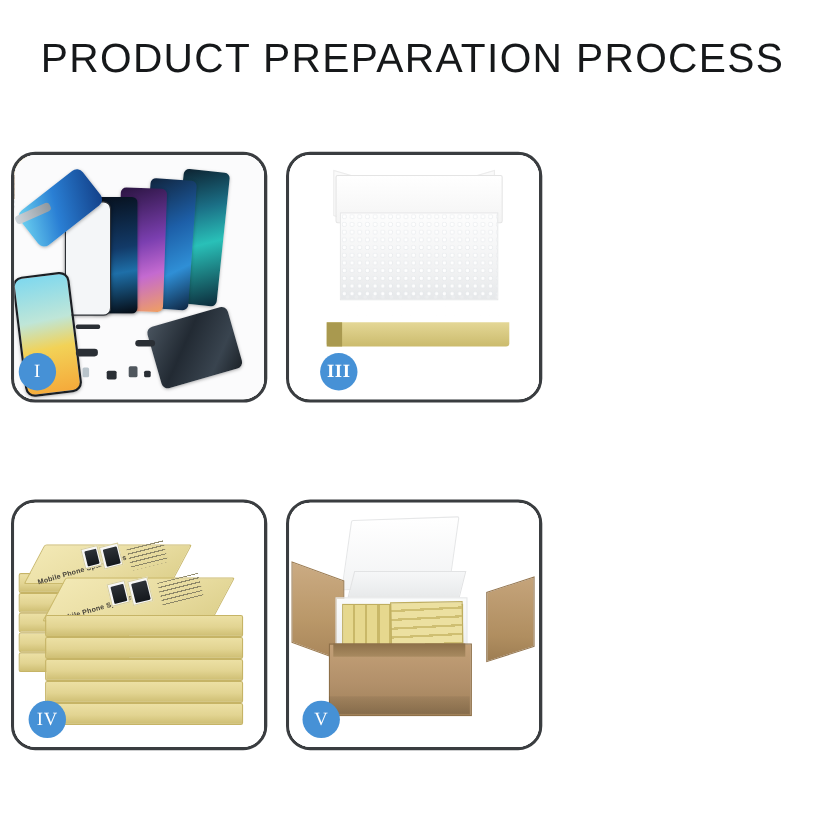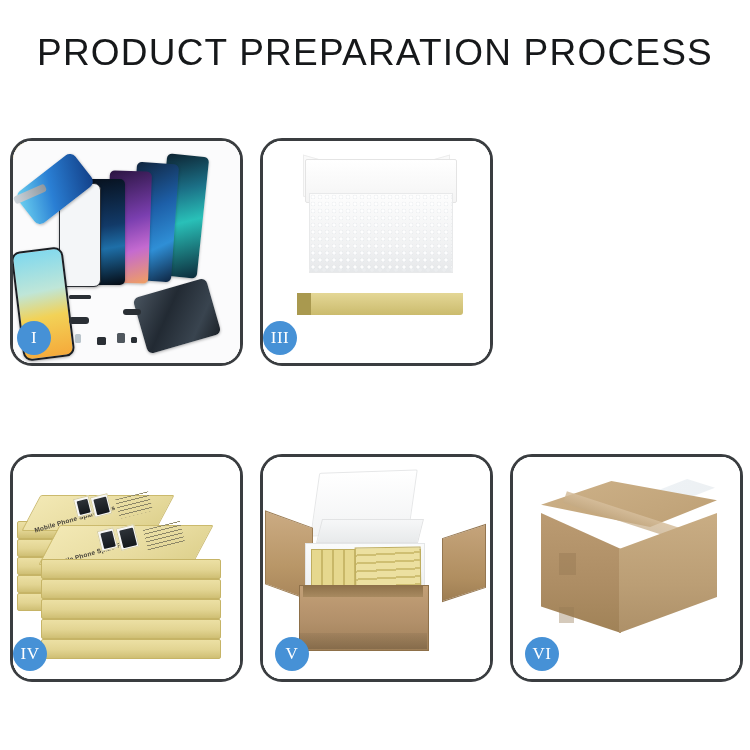--- a/index.html
+++ b/index.html
@@ -82,25 +82,25 @@
     background: #4691d6;
     color: #ffffff;
     font-family: "Liberation Serif", serif;
     font-size: 17px;
     line-height: 34px;
     text-align: center;
     letter-spacing: 0.5px;
     z-index: 6;
   }
   .panel-2 .badge { left: 12px; bottom: 8px; }
-  .panel-3 .badge { left: 0; bottom: 8px; }
+  .panel-3 .badge { left: 28px; bottom: 8px; font-weight: bold; }
   .panel-5 .badge { left: 12px; bottom: 8px; }
   .panel-6 .badge { left: 12px; bottom: 8px; }
   .panel-1 .badge { left: 4px; bottom: 8px; }
-  .panel-4 .badge { left: 0px; bottom: 8px; }
+  .panel-4 .badge { left: 13px; bottom: 8px; }
 
   
   .p1-bg { position:absolute; inset:0; background:#fbfbfc; }
   .ph { position:absolute; border-radius:5px; box-shadow:0 1px 3px rgba(0,0,0,.3); }
   .ph-teal {
     left:148px; top:14px; width:42px; height:122px;
     background:linear-gradient(160deg,#0d2230 0%,#1b6f86 30%,#29c0b8 55%,#0c2a3a 100%);
     transform:rotate(6deg);
   }
   .ph-blue {
@@ -517,28 +517,15 @@
         <div class="c5-inner-foam"></div>
         <div class="c5-yellow"></div>
         <div class="c5-yellow2"></div>
         <div class="c5-body"></div>
         <div class="c5-body-inner"></div>
         <div class="c5-body-shade"></div>
       </div>
       <div class="badge">V</div>
     </div>
 
-    <div class="panel panel-6">
-      <div class="panel-clip">
-        <div class="p6-bg"></div>
-        <div class="c6-film"></div>
-        <div class="c6-top"></div>
-        <div class="c6-tape"></div>
-        <div class="c6-left"></div>
-        <div class="c6-right"></div>
-        <div class="c6-tab1"></div>
-        <div class="c6-tab2"></div>
-      </div>
-      <div class="badge">VI</div>
-    </div>
 
   </div>
 </div>
 
 </body></html>

